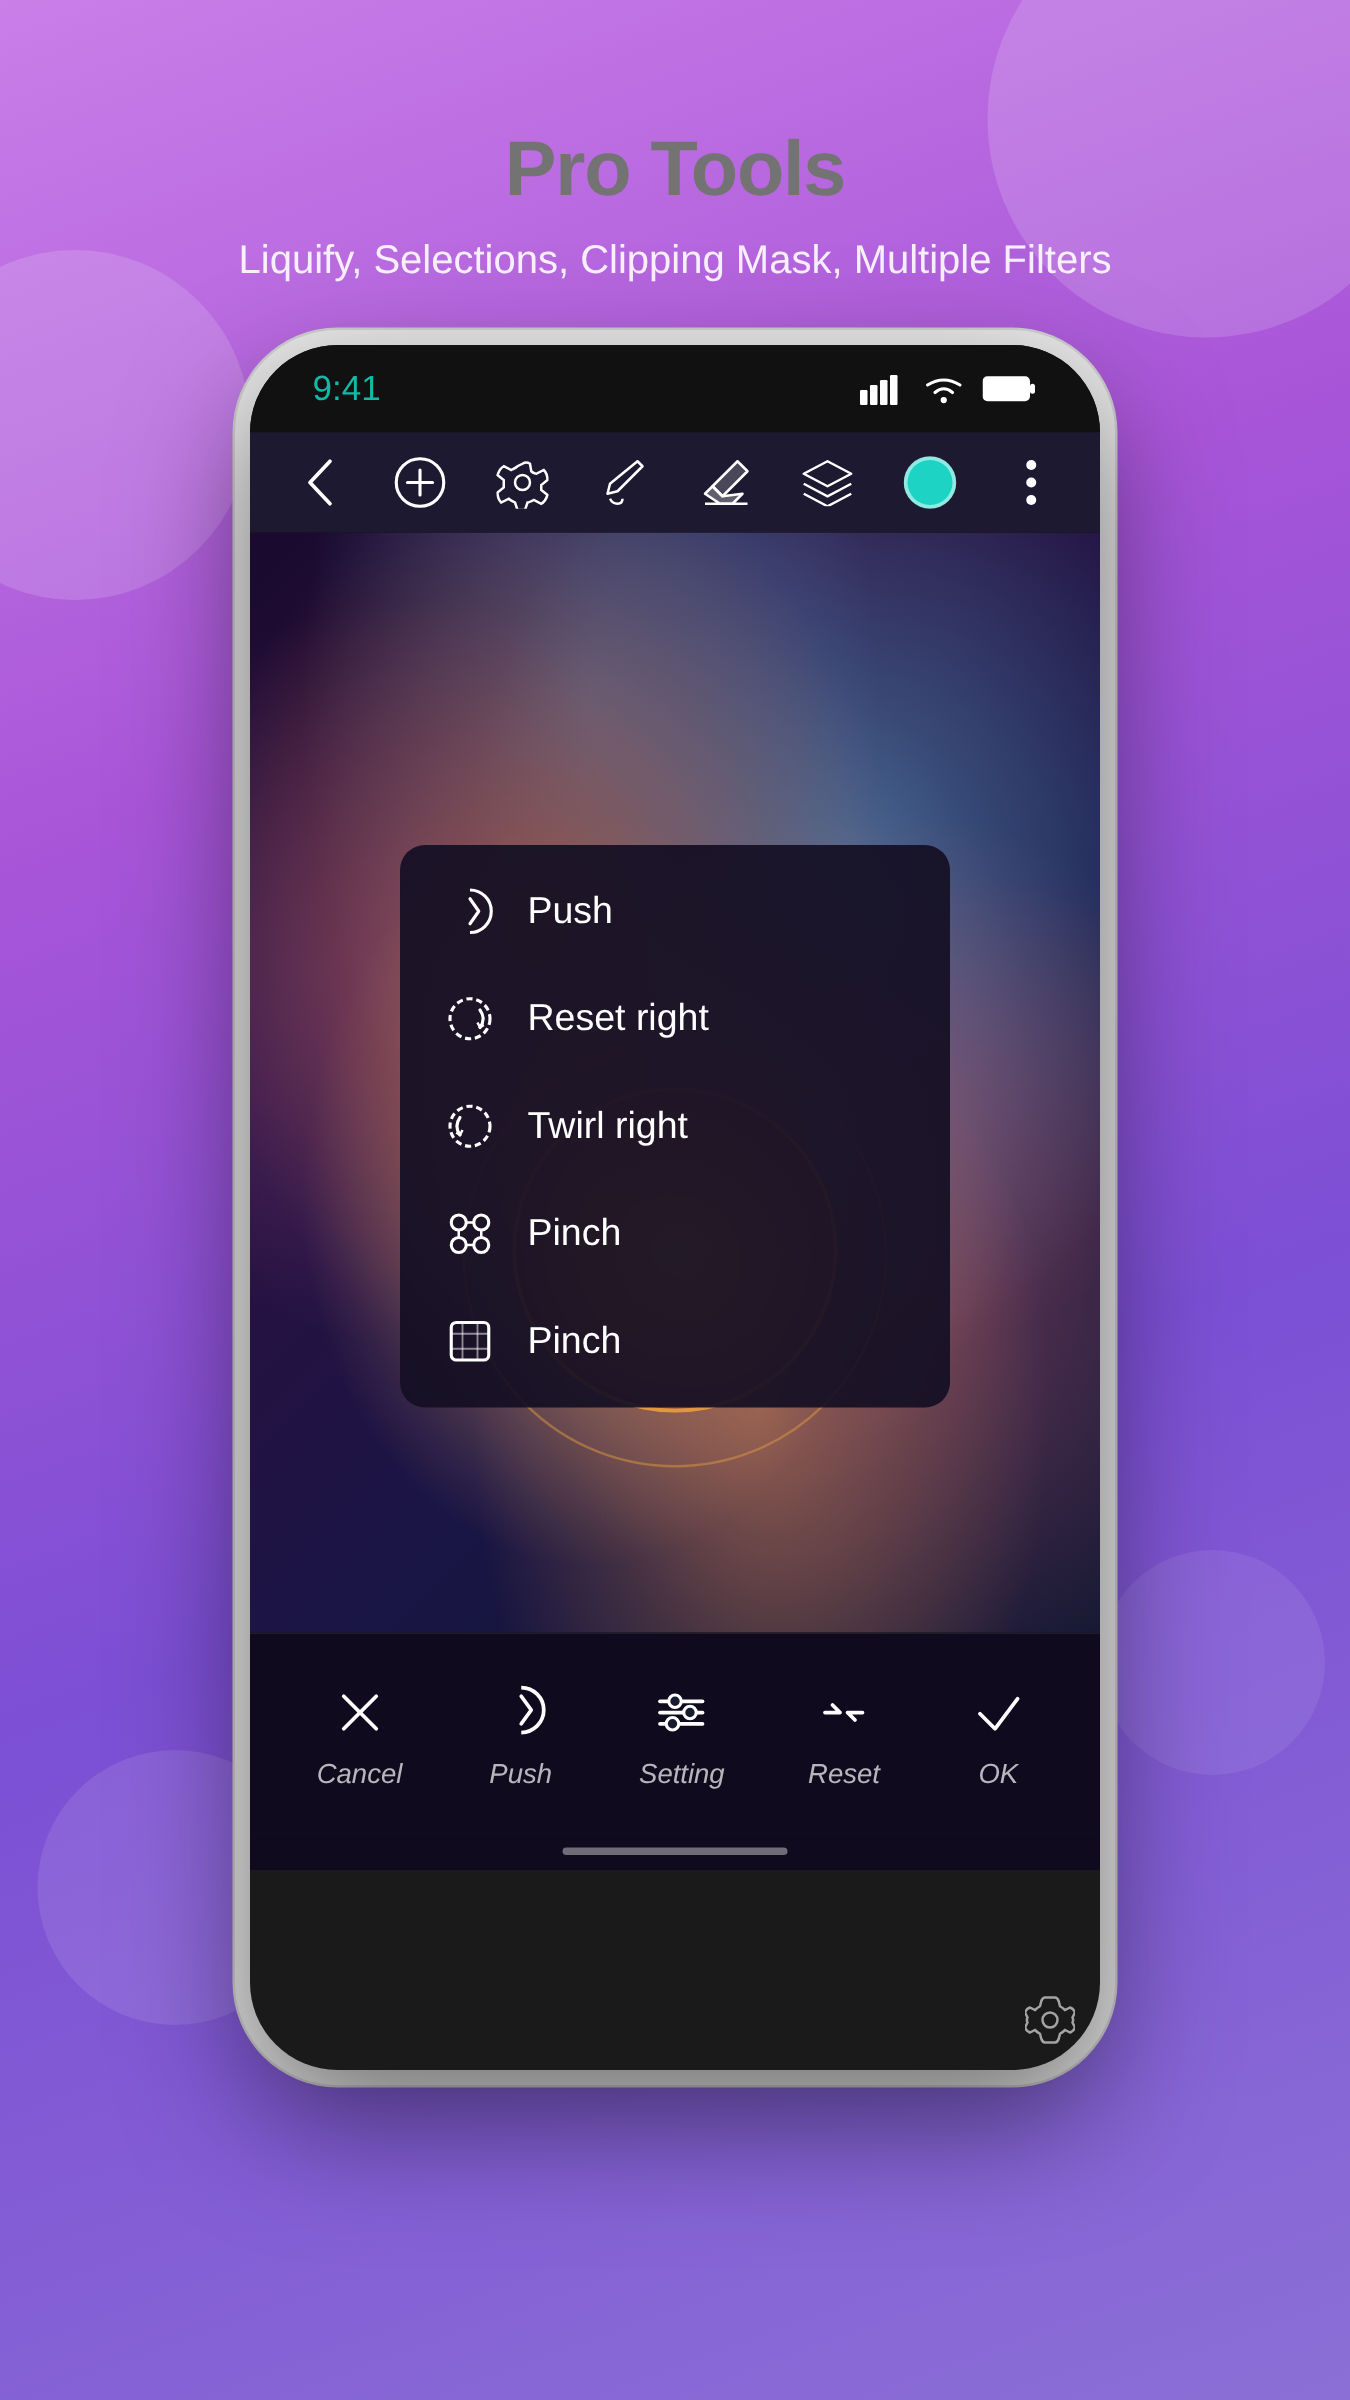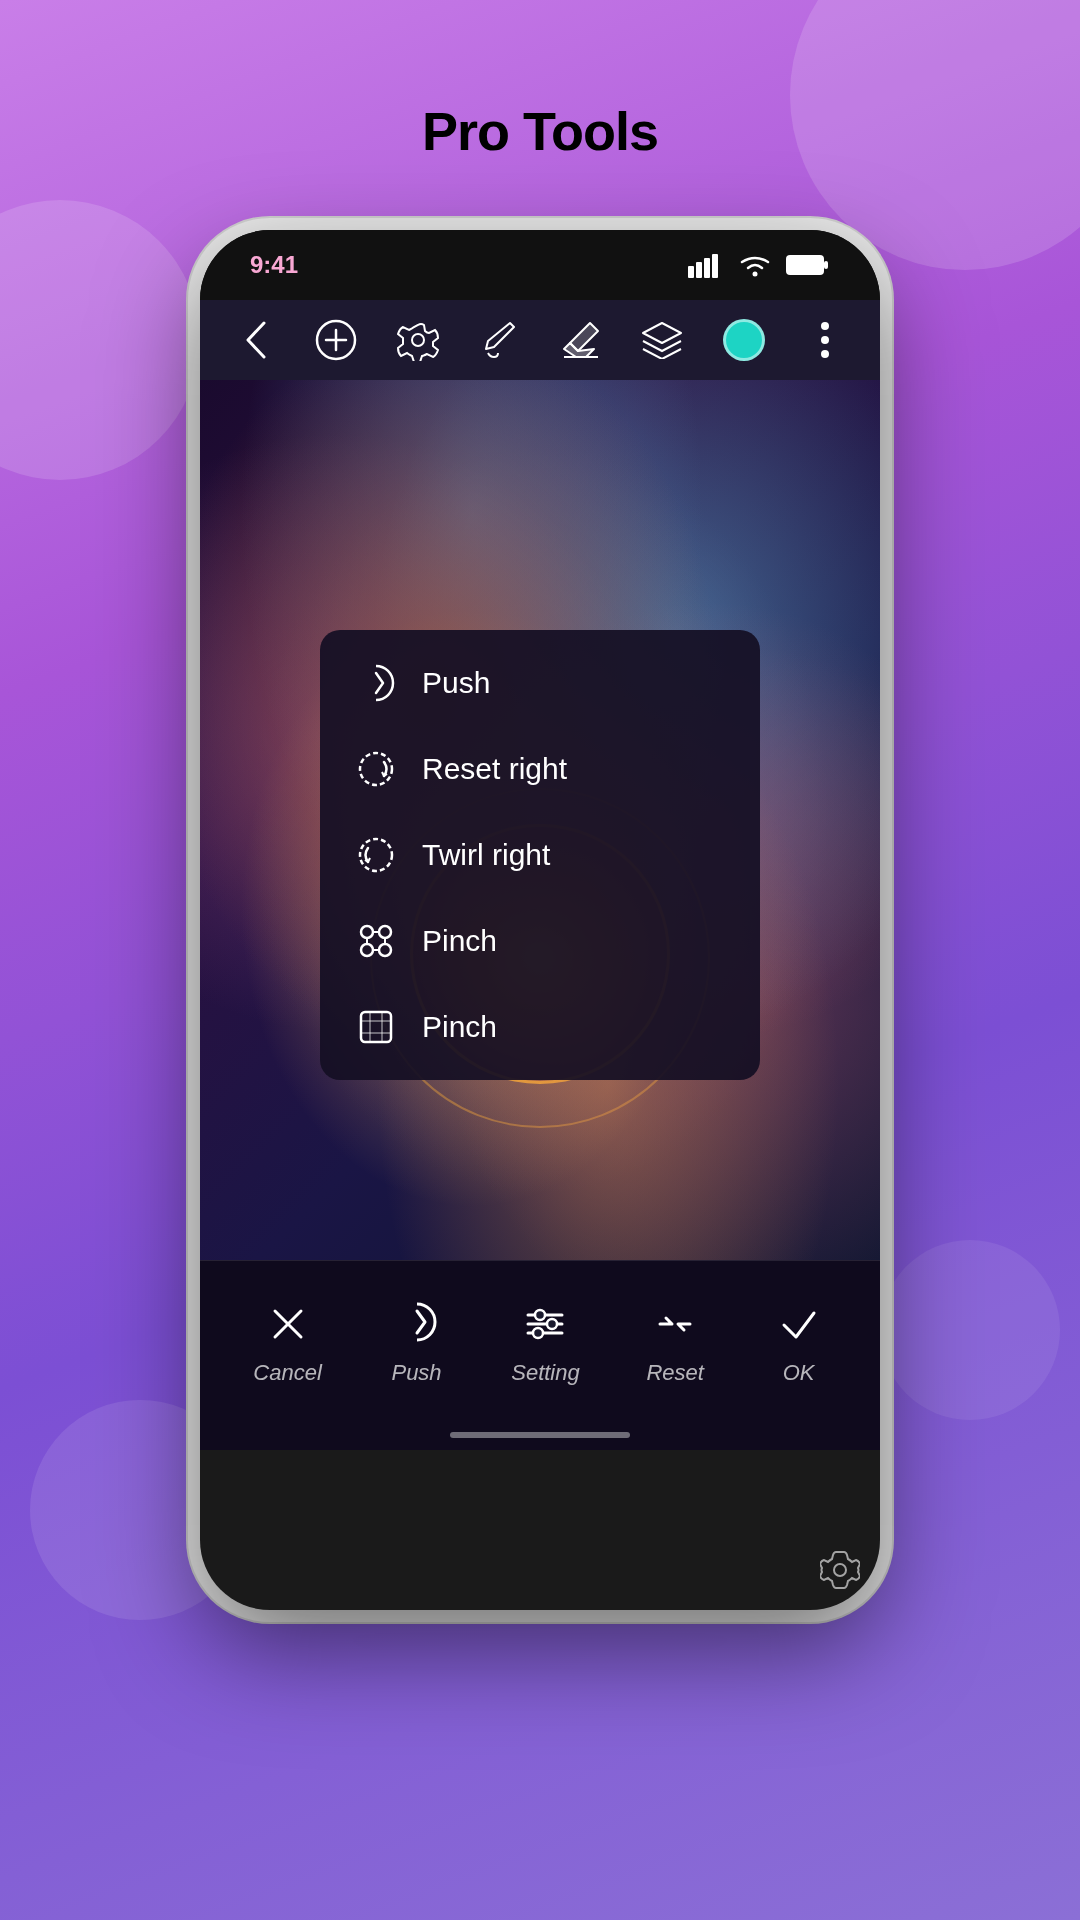--- a/index.html
+++ b/index.html
@@ -41,23 +41,23 @@
 
     
     .header-section {
       text-align: center;
       padding-top: 100px;
       padding-bottom: 50px;
       position: relative;
       z-index: 2;
     }
     .header-title {
-      font-size: 54px;
+      font-size: 62px;
       font-weight: 800;
-      color: #000000;
+      color: #737373;
       letter-spacing: -1px;
       margin-bottom: 18px;
     }
     .header-subtitle {
       font-size: 32px;
       color: rgba(255,255,255,0.9);
       font-weight: 400;
     }
 
     
@@ -81,23 +81,23 @@
     
     .status-bar {
       height: 70px;
       background: #111;
       display: flex;
       align-items: center;
       justify-content: space-between;
       padding: 0 50px;
     }
     .status-time {
-      color: #f9a8d4;
-      font-size: 24px;
-      font-weight: 700;
+      color: #14b8a6;
+      font-size: 28px;
+      font-weight: 400;
     }
     .status-icons {
       display: flex;
       align-items: center;
       gap: 14px;
     }
 
     
     .toolbar {
       height: 80px;
@@ -247,20 +247,21 @@
 </head>
 <body>
 
 <div class="bg-blob bg-blob-1"></div>
 <div class="bg-blob bg-blob-2"></div>
 <div class="bg-blob bg-blob-3"></div>
 <div class="bg-blob bg-blob-4"></div>
 
 <div class="header-section">
   <div class="header-title">Pro Tools</div>
+  <div class="header-subtitle">Liquify, Selections, Clipping Mask, Multiple Filters</div>
 </div>
 
 <div class="phone-wrapper">
   <div class="phone">
 
     <div class="status-bar">
       <span class="status-time">9:41</span>
       <div class="status-icons">
 
         <svg width="36" height="26" viewBox="0 0 36 26">

